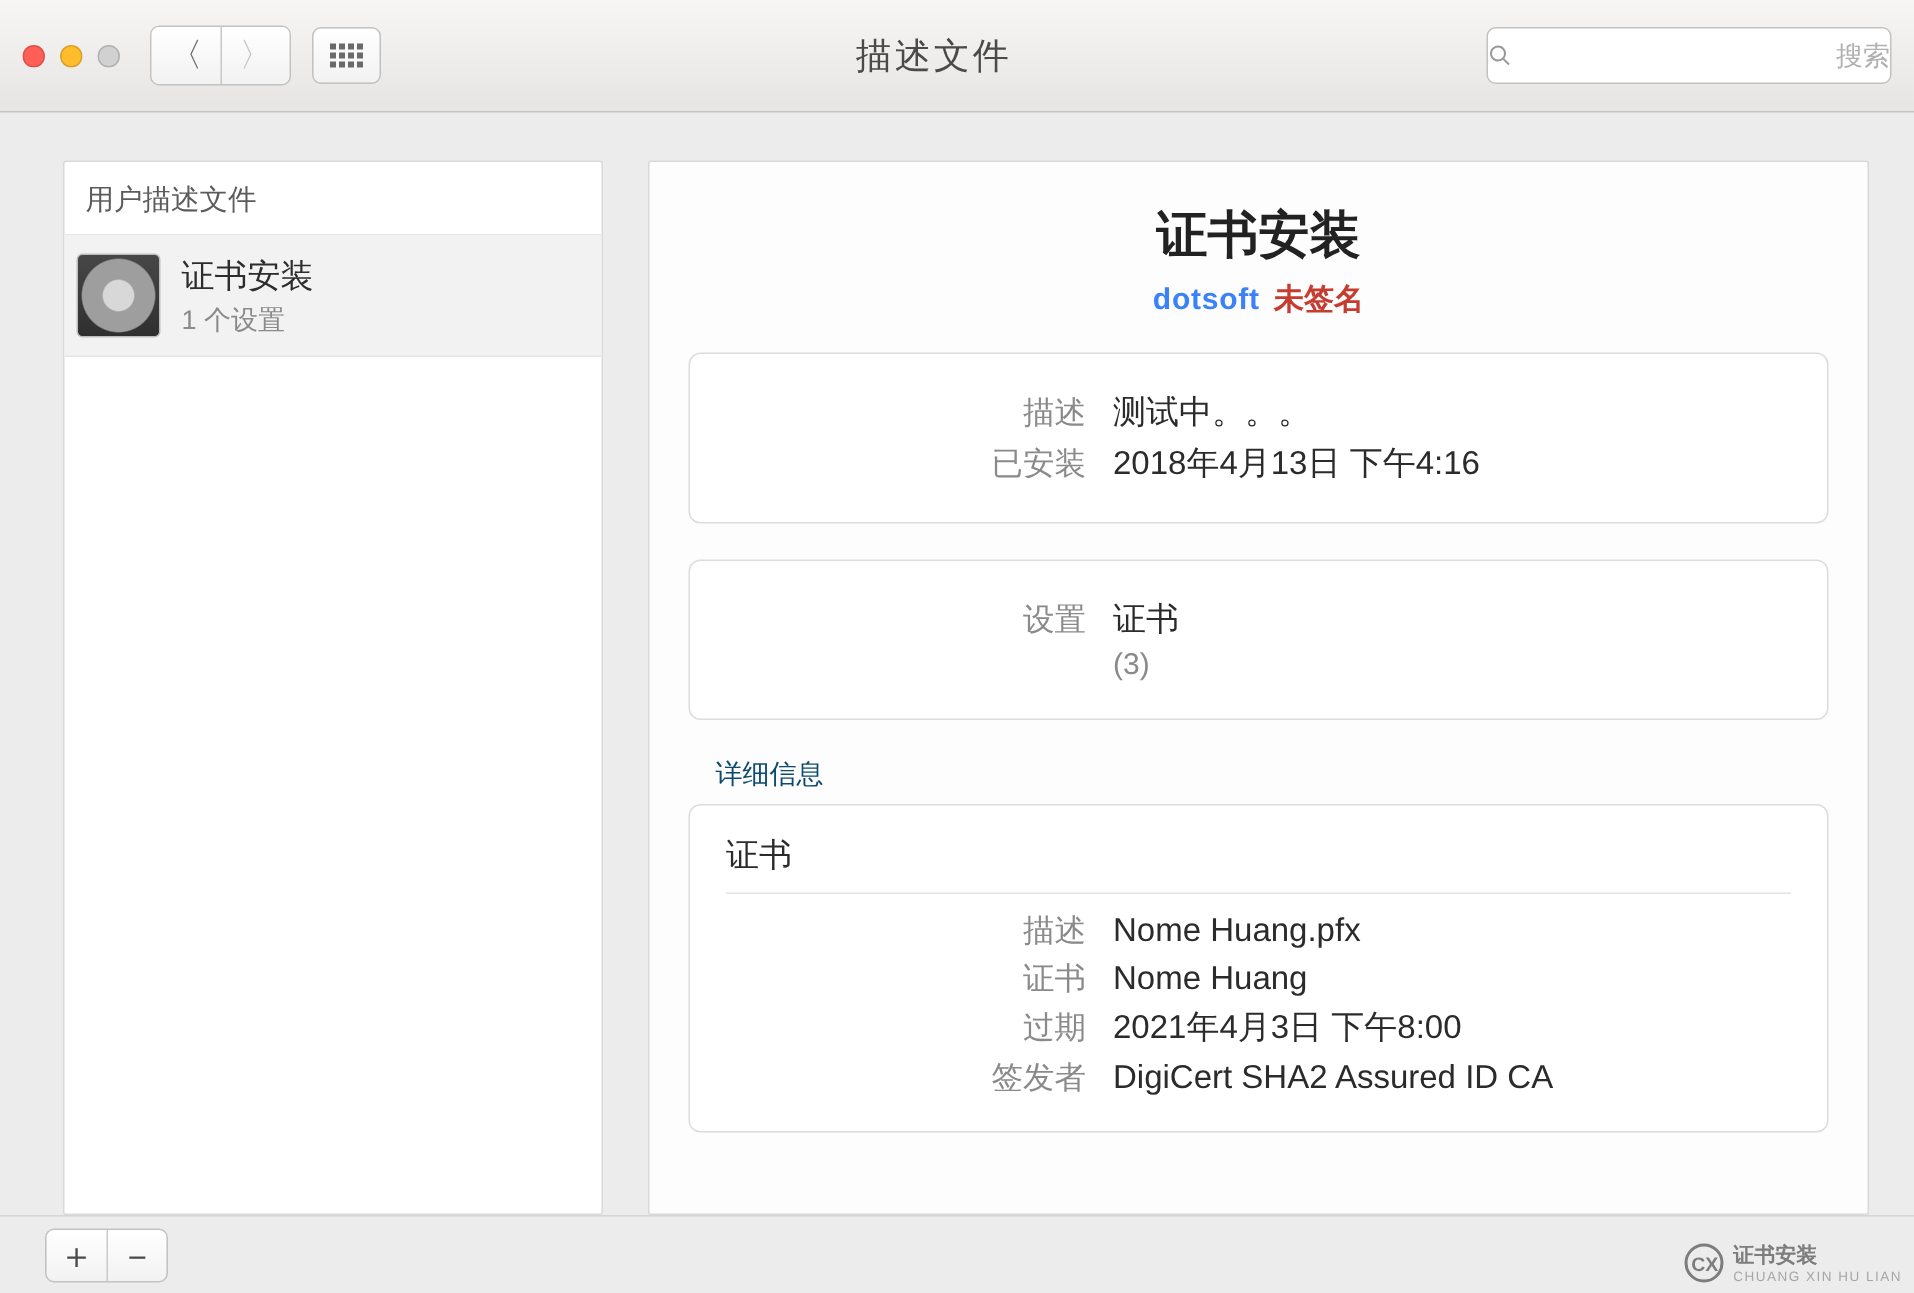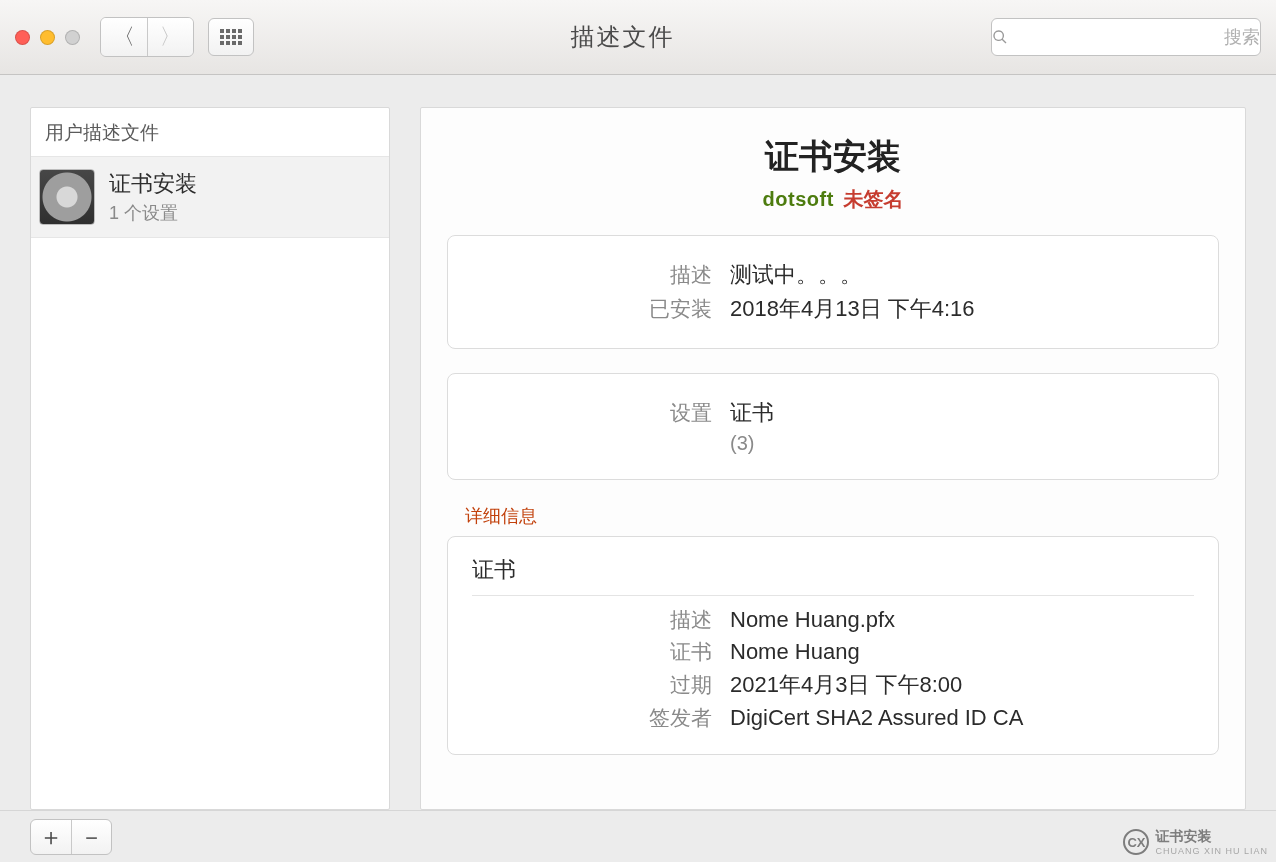--- a/index.html
+++ b/index.html
@@ -68,21 +68,21 @@
     background:#ffffff;
     display:flex; align-items:center; justify-content:space-between;
     color:#b0b0b0; font-size:18px; gap:6px;
   }
   .search-field svg { width:16px; height:16px; fill:#9a9a9a; }
 
   
   .main {
     display:flex;
     height: calc(100% - 75px - 52px);
-    padding: 32px 30px 0 30px;
+    padding: 32px 30px 0 42px;
     gap: 30px;
   }
 
   .sidebar {
     width: 360px;
     background:#ffffff;
     border:1px solid #d9d9d9;
     border-radius:2px;
     overflow:hidden;
   }
@@ -112,39 +112,39 @@
     flex:1;
     background:#fdfdfd;
     border:1px solid #d9d9d9;
     border-radius:2px;
     padding: 26px 26px 0 26px;
     overflow-y:auto;
   }
   .hdr { text-align:center; margin-bottom: 22px; }
   .hdr h1 { font-size:34px; font-weight:700; color:#222; }
   .hdr .sub { margin-top:6px; font-size:20px; }
-  .hdr .sub .org { color:#4d7c0f; font-weight:600; letter-spacing:.5px; }
+  .hdr .sub .org { color:#3b82f6; font-weight:600; letter-spacing:.5px; }
   .hdr .sub .warn { color:#c63c2f; font-weight:700; margin-left:4px; }
 
   .card {
     border:1px solid #dcdcdc; border-radius:8px;
     padding: 20px 24px;
     margin-bottom: 24px;
     background:#ffffff;
   }
   .kv { display:flex; align-items:baseline; gap:18px; margin: 4px 0; }
   .kv label {
     width: 240px; text-align:right;
     font-size:21px; color:#8a8a8a;
   }
   .kv .val { font-size:22px; color:#2b2b2b; }
   .kv .val.sub { color:#8a8a8a; font-size:20px; }
 
   .section-label {
-    font-size:18px; color:#c2410c;
+    font-size:18px; color:#0c4a6e;
     margin: 4px 0 8px 18px;
   }
   .details-card { padding: 16px 24px 18px 24px; margin-bottom:0; }
   .details-card .title {
     font-size:22px; color:#2b2b2b;
     padding: 2px 0 10px 0;
     border-bottom:1px solid #e4e4e4;
     margin-bottom: 10px;
   }
 

